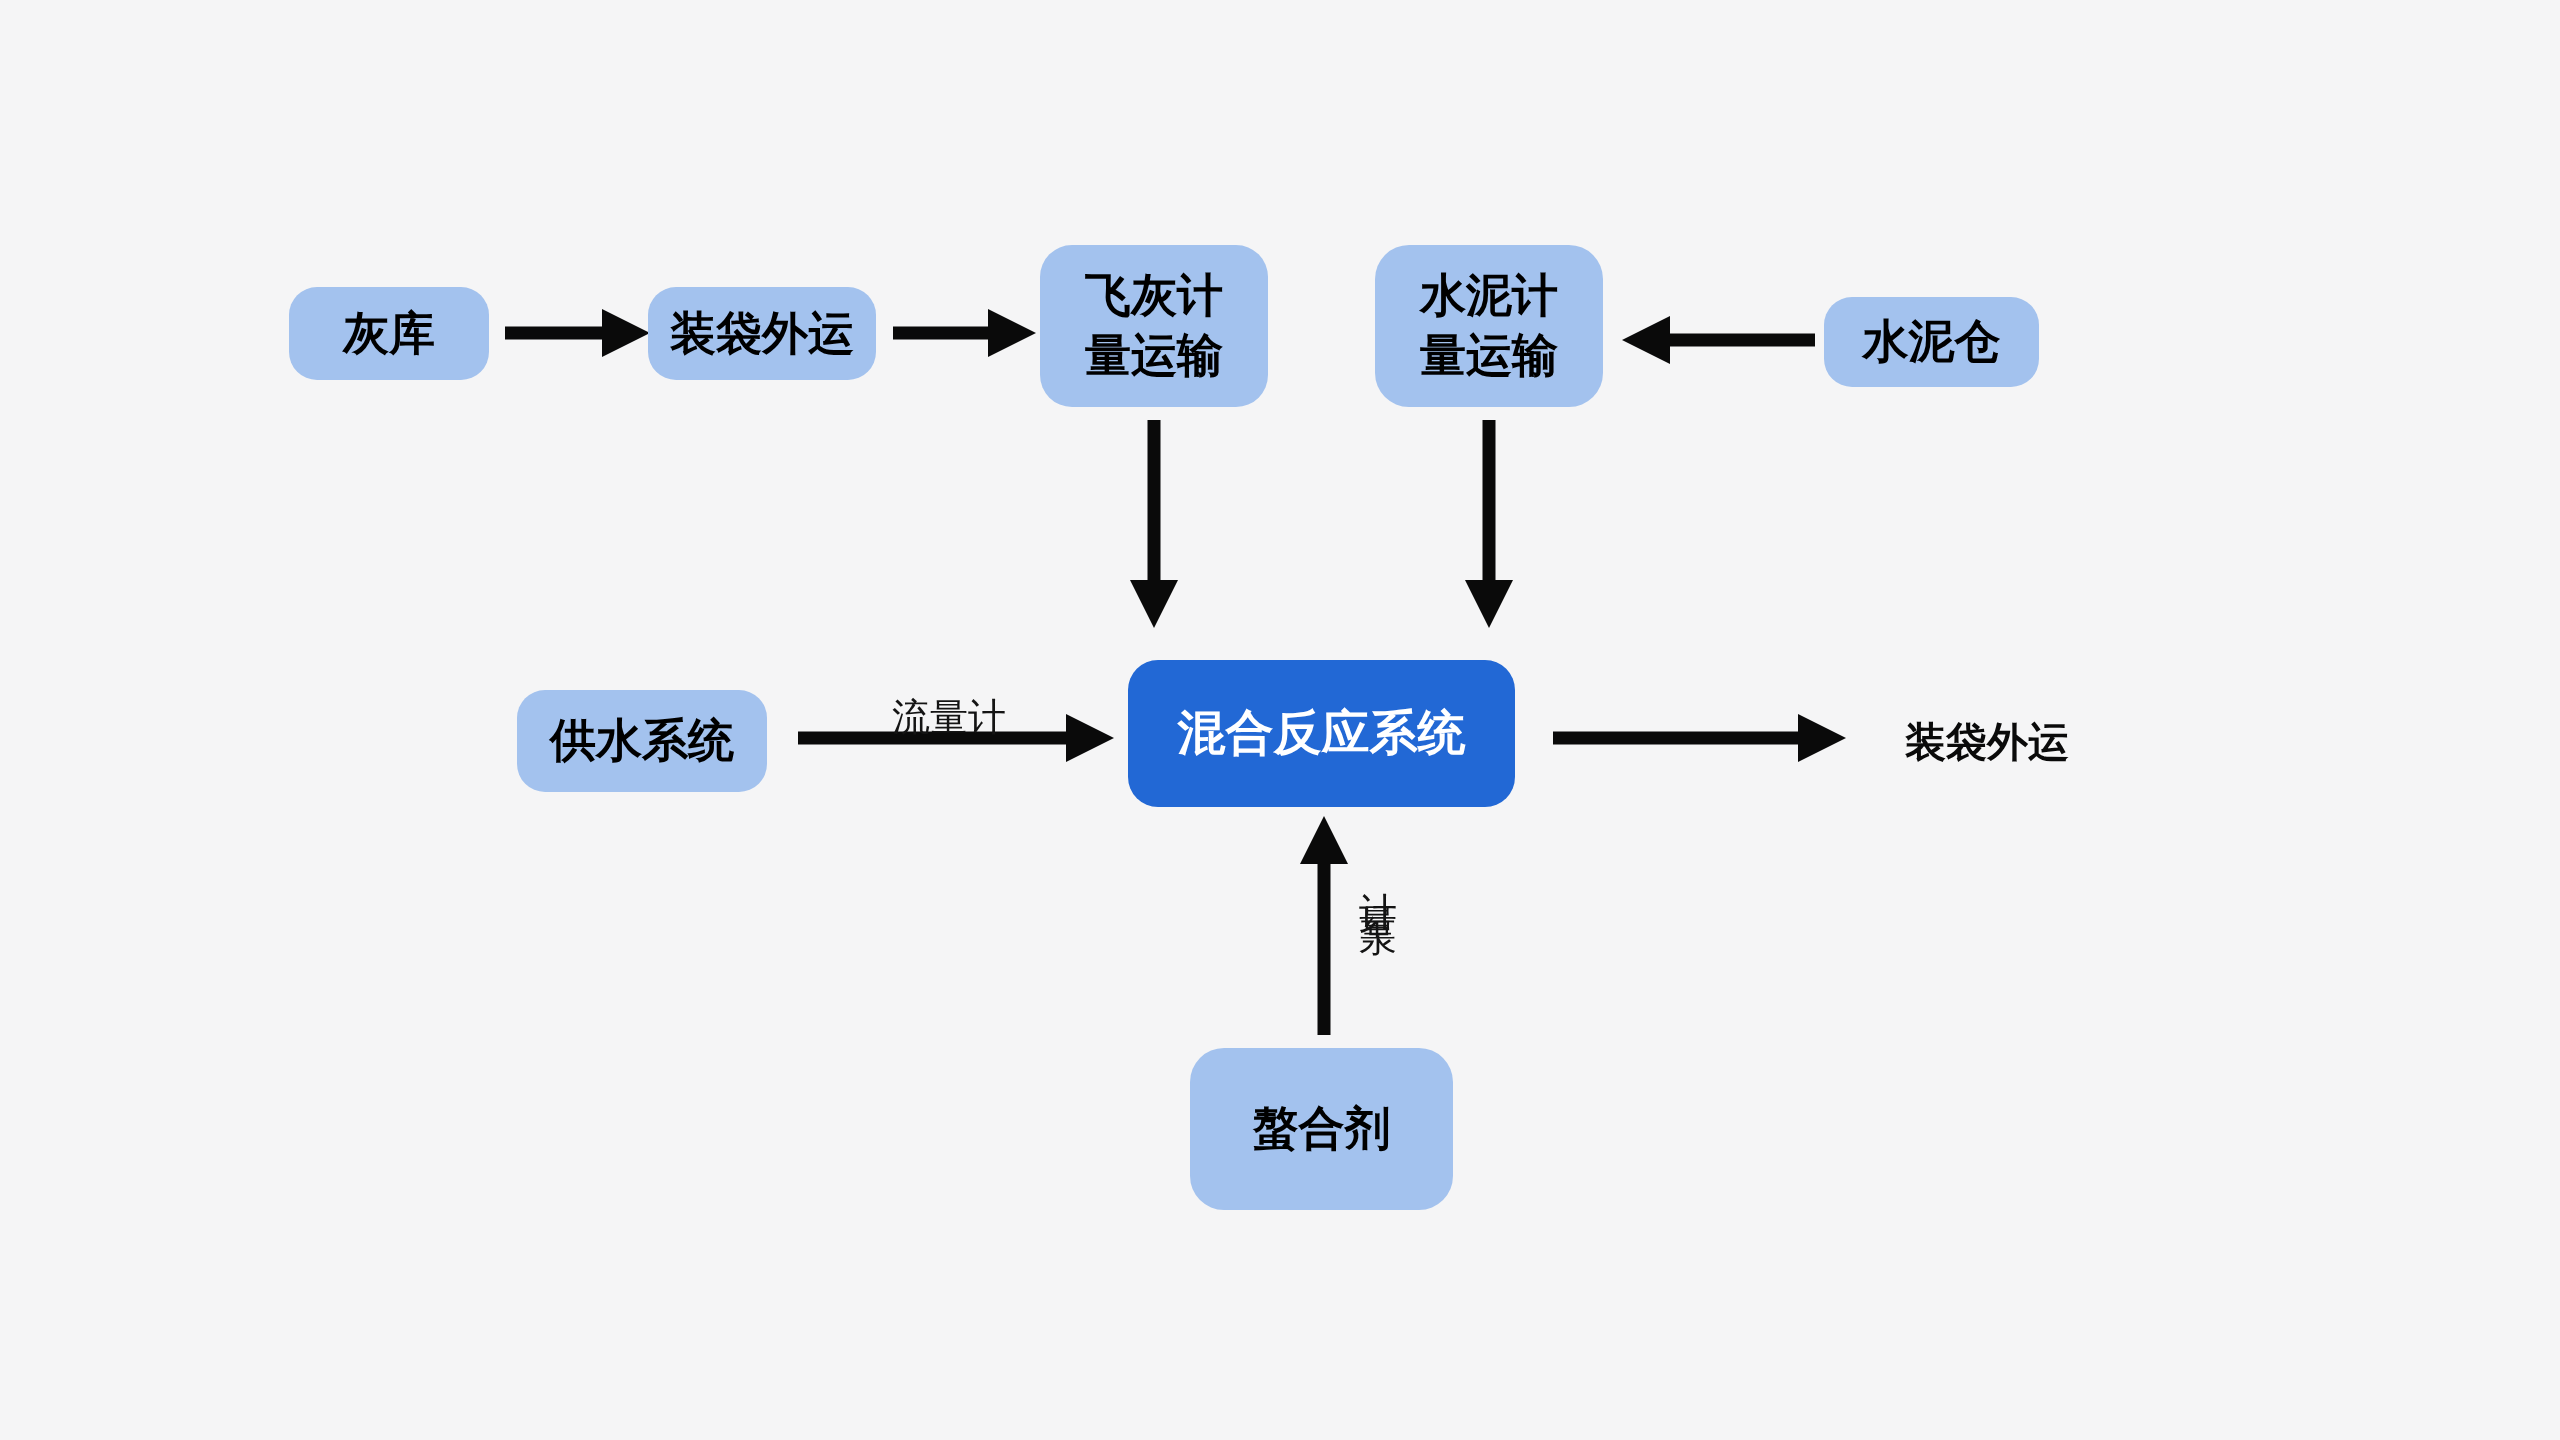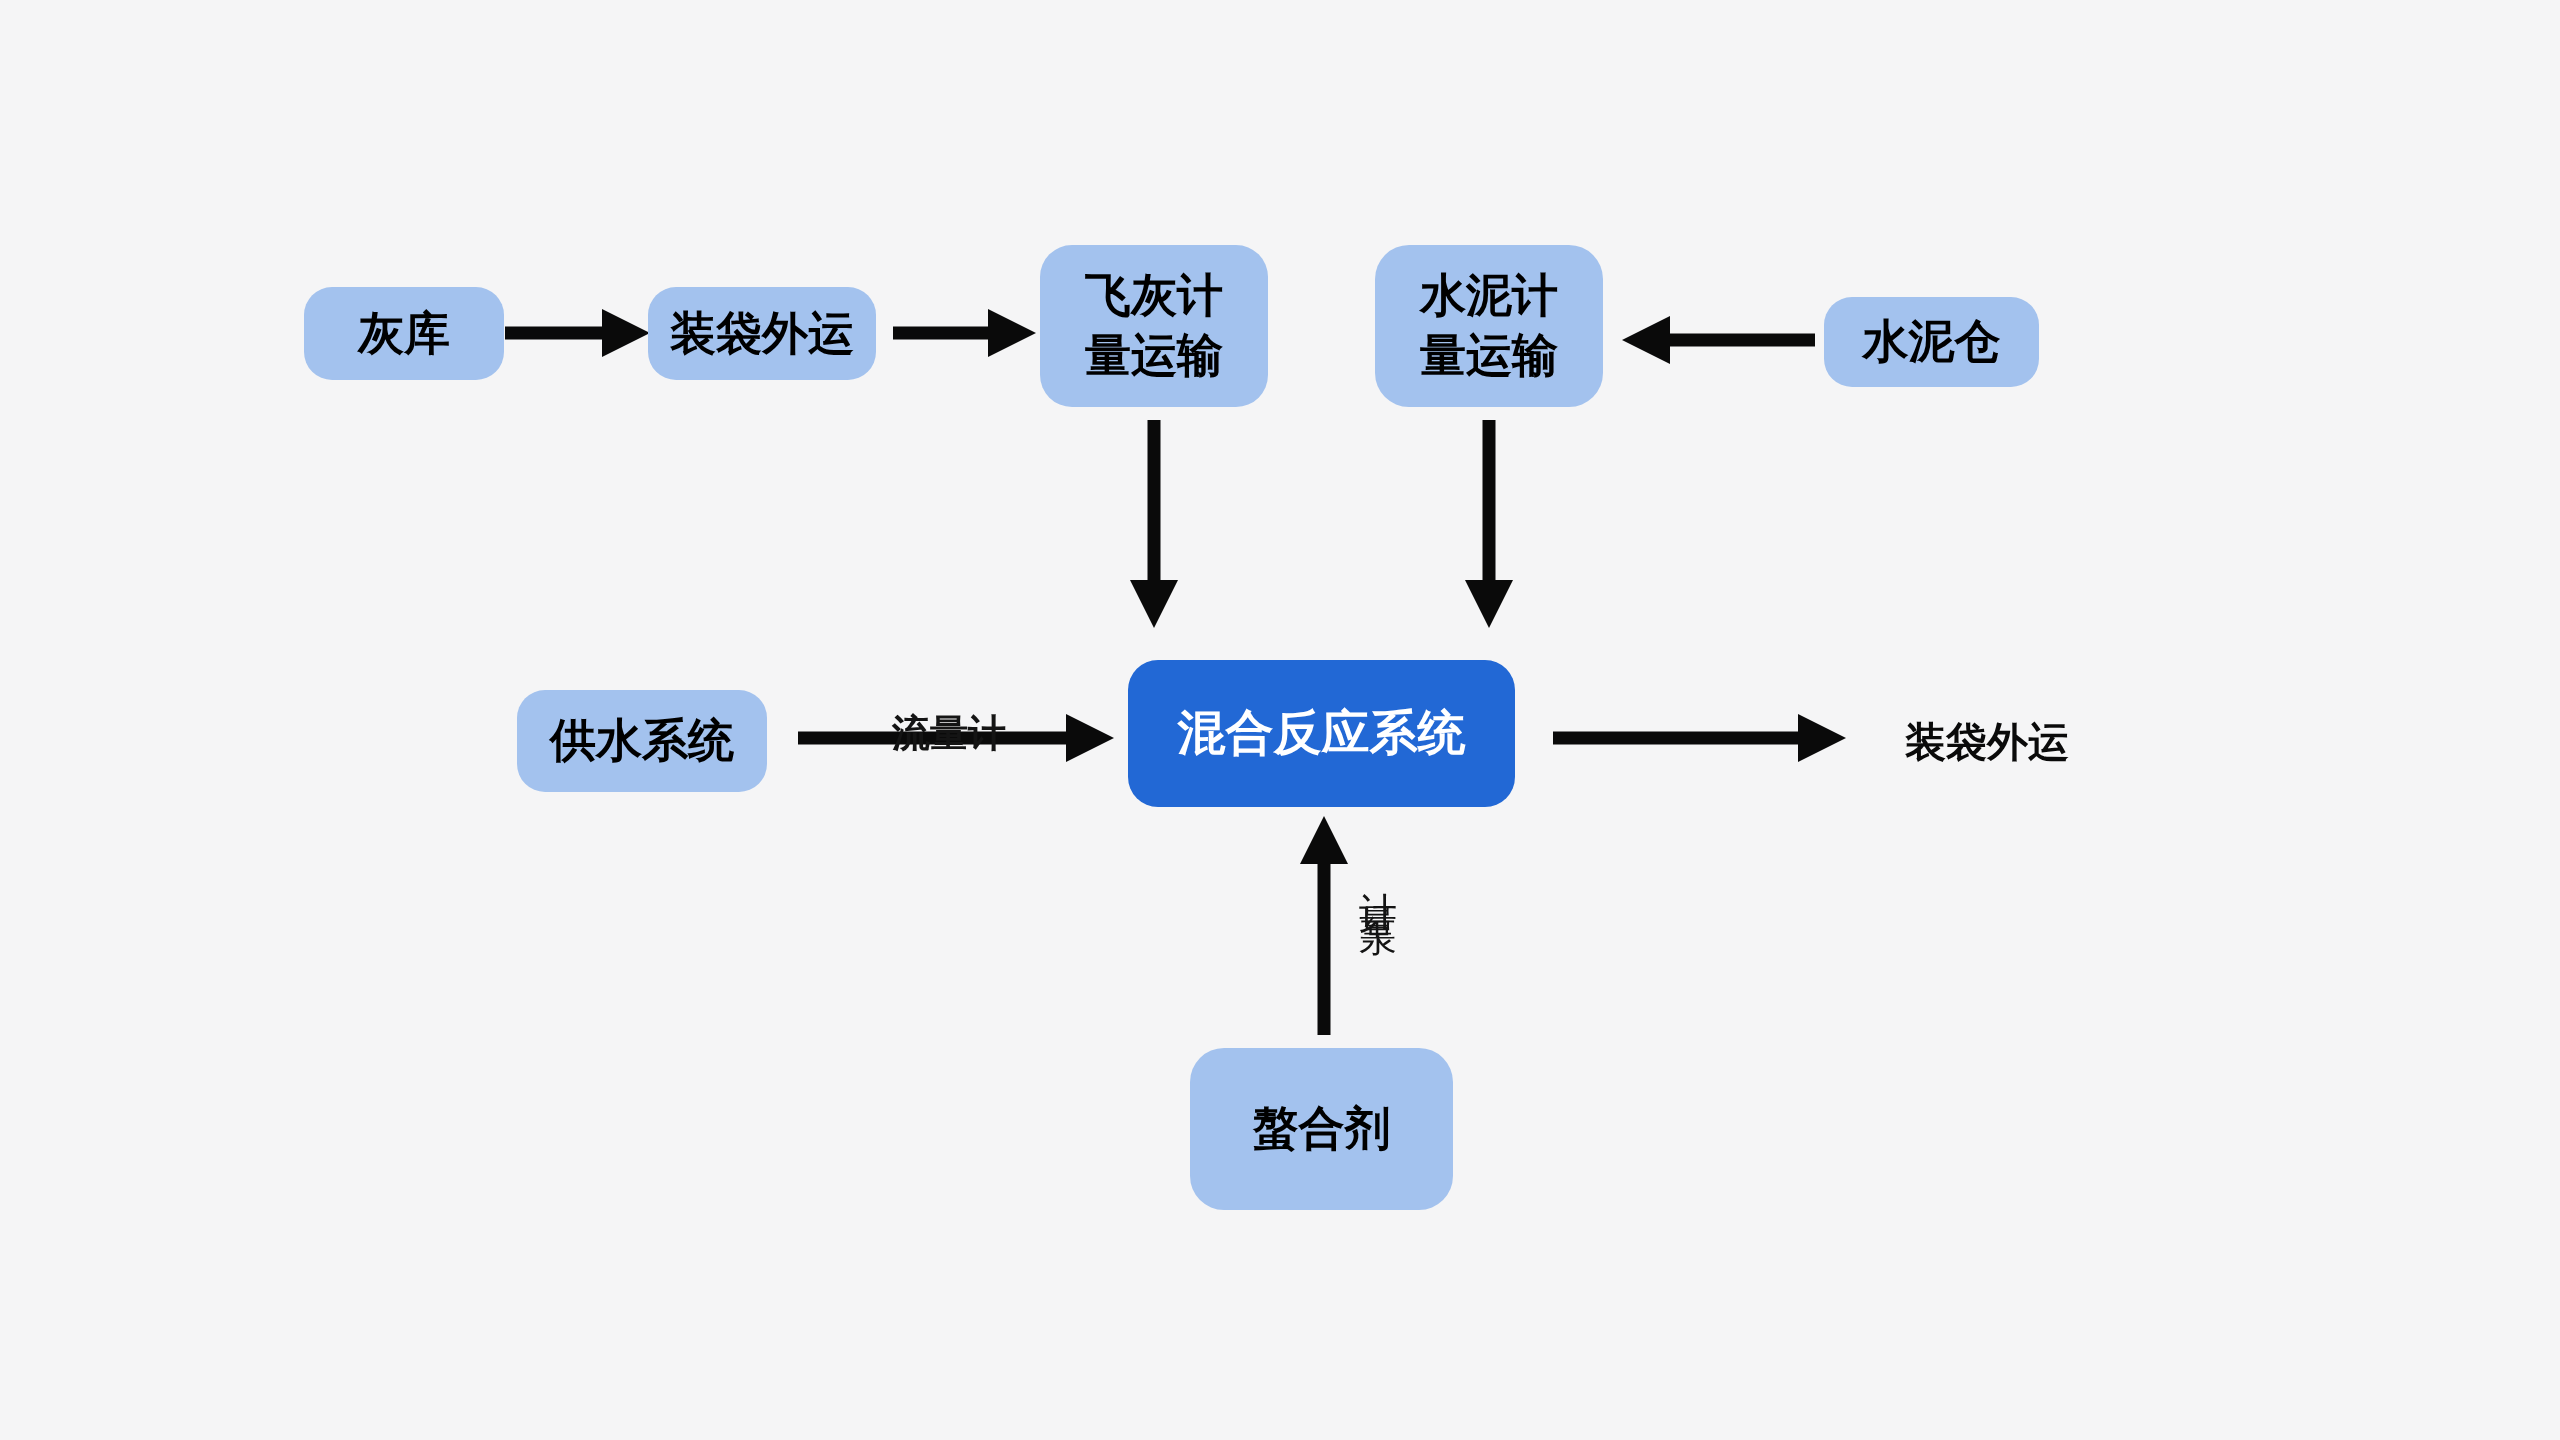--- a/index.html
+++ b/index.html
@@ -25,21 +25,21 @@
     align-items: center;
     justify-content: center;
     text-align: center;
     color: #000000;
     font-weight: bold;
     font-size: 46px;
     line-height: 1.3;
     box-sizing: border-box;
     padding: 0 10px;
   }
-  .node-ash       { left: 304px;  top: 287px;  width: 200px; height: 93px; align-items: center;  }
+  .node-ash       { left: 289px;  top: 287px;  width: 200px; height: 93px; align-items: center;  }
   .node-silo      { left: 648px;  top: 287px;  width: 228px; height: 93px;  }
   .node-flymeter  { left: 1040px; top: 245px;  width: 228px; height: 162px; padding: 0 28px; border-radius: 32px; }
   .node-cemmeter  { left: 1375px; top: 245px;  width: 228px; height: 162px; padding: 0 40px; border-radius: 34px; }
   .node-cemsilo   { left: 1824px; top: 297px;  width: 215px; height: 90px;  }
   .node-water     { left: 517px;  top: 690px;  width: 250px; height: 102px;  }
   .node-mixing    { left: 1128px; top: 660px;  width: 387px; height: 147px; background: #2268d5; color: #ffffff; font-size: 48px; border-radius: 30px; }
   .node-chelate   { left: 1190px; top: 1048px; width: 263px; height: 162px; border-radius: 34px; }
   .free-text {
     position: absolute;
     color: #0a0a0a;
@@ -48,21 +48,21 @@
     white-space: nowrap;
   }
   .text-bagging { left: 1905px; top: 715px; }
   .edge-label {
     position: absolute;
     color: #141414;
     font-weight: 400;
     font-size: 38px;
     white-space: nowrap;
   }
-  .label-flowmeter { left: 892px; top: 708px; font-weight: bold; }
+  .label-flowmeter { left: 892px; top: 692px; }
   .label-pump {
     left: 1352px; top: 862px;
     writing-mode: vertical-rl;
     text-orientation: upright;
     letter-spacing: 14px;
   }
   svg line { stroke: #0a0a0a; stroke-width: 13px; }
   svg polygon { fill: #0a0a0a; }
 </style>
 </head>

